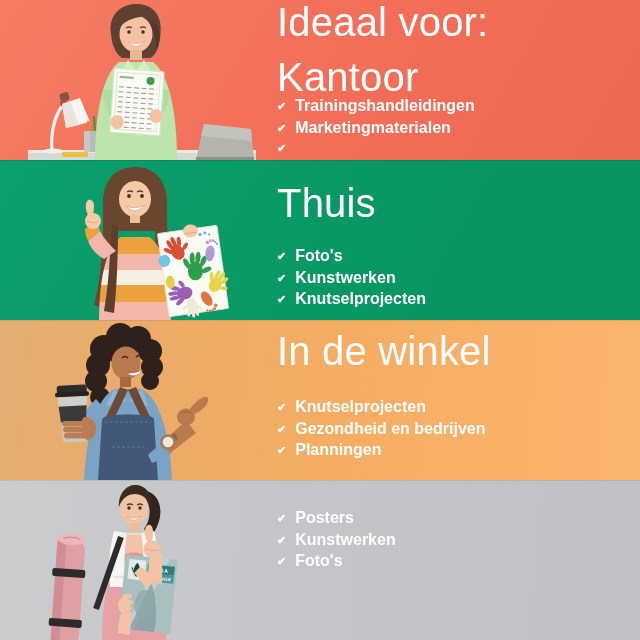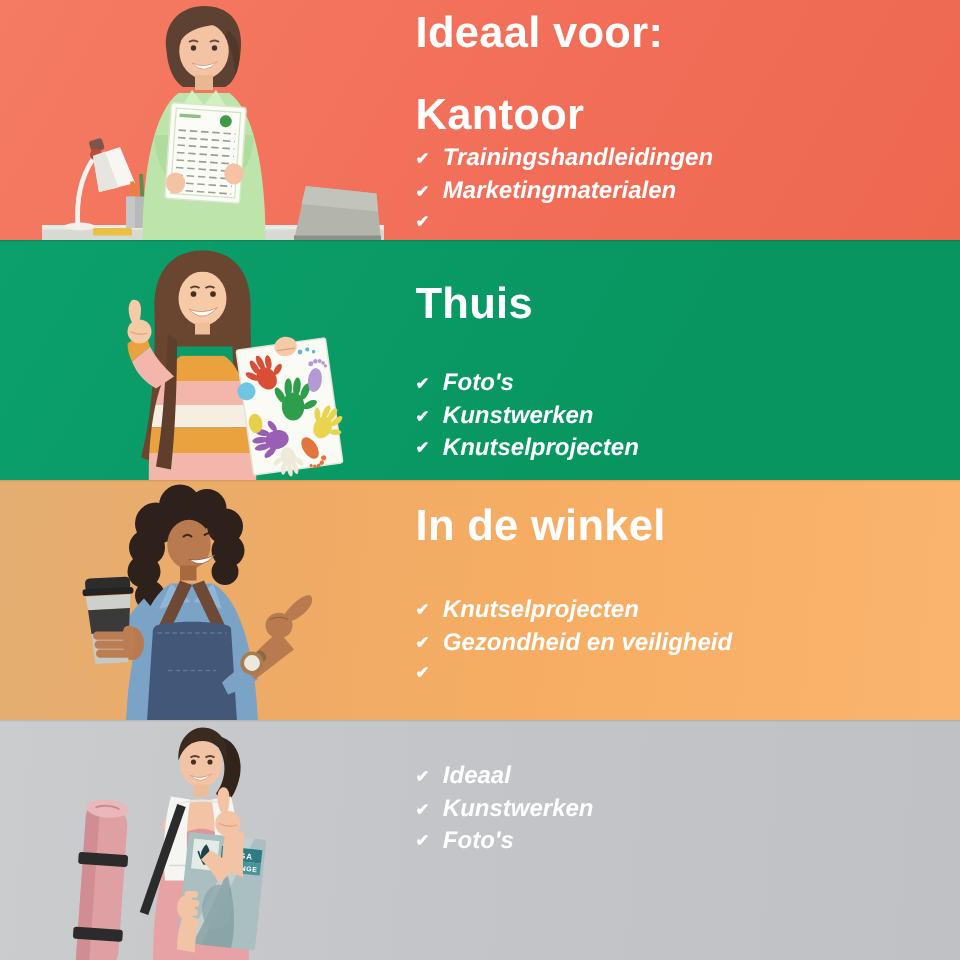--- a/index.html
+++ b/index.html
@@ -9,25 +9,25 @@
     -webkit-font-smoothing:antialiased;
   }
   .poster-root{width:640px;height:640px;position:relative;}
   .band{position:relative;height:160px;box-sizing:border-box;overflow:hidden;}
   .band-1{background:linear-gradient(120deg,#f57b63 0%,#f26e58 55%,#ee6850 100%);}
   .band-2{background:linear-gradient(120deg,#0ba06c 0%,#089560 70%);border-top:1px solid rgba(0,0,0,.10);}
   .band-3{background:linear-gradient(95deg,#e3ae72 0%,#eeab66 30%,#f6ad63 55%,#fbb46e 100%);border-top:1px solid rgba(0,0,0,.08);}
   .band-4{background:linear-gradient(95deg,#caccce 0%,#c3c5c8 45%,#bfc1c4 100%);border-top:1px solid rgba(0,0,0,.08);}
   .illus{position:absolute;left:0;top:0;width:272px;height:160px;display:block;}
   .copy{position:absolute;left:277px;top:0;right:8px;color:#fff;}
-  .heading{font-size:29px;line-height:36px;font-weight:700;color:#fff;margin:0;letter-spacing:.2px;}
+  .heading{font-size:40px;line-height:36px;font-weight:400;color:#fff;margin:0;letter-spacing:.2px;}
   .features{list-style:none;margin:0;padding:0;}
   .feature{display:flex;align-items:baseline;color:#fff;font-weight:700;font-size:16px;line-height:20.5px;}
   .check{font-size:11px;margin-right:9px;position:relative;top:-1px;flex:0 0 auto;}
-  .feature-label{white-space:nowrap;font-style:italic;}
+  .feature-label{white-space:nowrap;}
   .copy-1 .intro{margin-top:4px;}
   .copy-1 .section-h{margin-top:19px;}
   .copy-1 .features{margin-top:1px;}
   .copy-2 .section-h{margin-top:24px;}
   .copy-2 .features{margin-top:25px;}
   .copy-3 .section-h{margin-top:12px;}
   .copy-3 .features{margin-top:28px;}
   .copy-4 .section-h{margin-top:17px;}
   .copy-4 .features{margin-top:27px;}
 </style>
@@ -271,24 +271,25 @@
     </svg>
     <div class="copy copy-3">
       <h2 class="heading section-h">In de winkel</h2>
       <ul class="features">
         <li class="feature">
           <span class="check">✔</span>
           <span class="feature-label">Knutselprojecten</span>
         </li>
         <li class="feature">
           <span class="check">✔</span>
-          <span class="feature-label">Gezondheid en veiligheid</span>
-        </li>
-        <li class="feature">
-          <span class="check">✔</span>
+          <span class="feature-label">Gezondheid en bedrijven</span>
+        </li>
+        <li class="feature">
+          <span class="check">✔</span>
+          <span class="feature-label">Planningen</span>
         </li>
       </ul>
     </div>
   </section>
 
   <section class="band band-4">
     <svg class="illus" viewBox="0 0 272 160" aria-hidden="true">
       <g>
         <g transform="rotate(4 68 110)">
           <rect x="54" y="56" width="28" height="110" rx="13" fill="#dfa0a4"></rect>
@@ -343,21 +344,21 @@
           <rect x="123" y="113" width="9" height="4.5" rx="2.25" fill="#f2c3a4"></rect>
           <rect x="123" y="119" width="10" height="4.5" rx="2.25" fill="#f2c3a4"></rect>
           <rect x="123" y="125" width="9" height="4.5" rx="2.25" fill="#f2c3a4"></rect>
         </g>
       </g>
     </svg>
     <div class="copy copy-4">
       <ul class="features">
         <li class="feature">
           <span class="check">✔</span>
-          <span class="feature-label">Ideaal</span>
+          <span class="feature-label">Posters</span>
         </li>
         <li class="feature">
           <span class="check">✔</span>
           <span class="feature-label">Kunstwerken</span>
         </li>
         <li class="feature">
           <span class="check">✔</span>
           <span class="feature-label">Foto's</span>
         </li>
       </ul>

